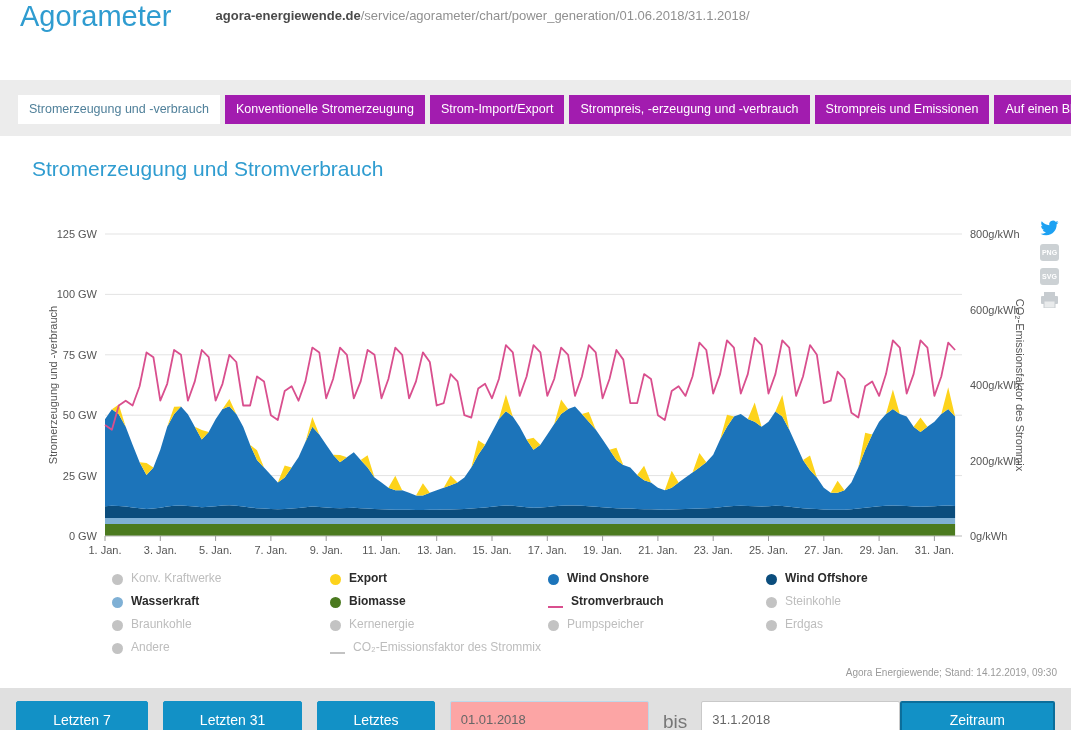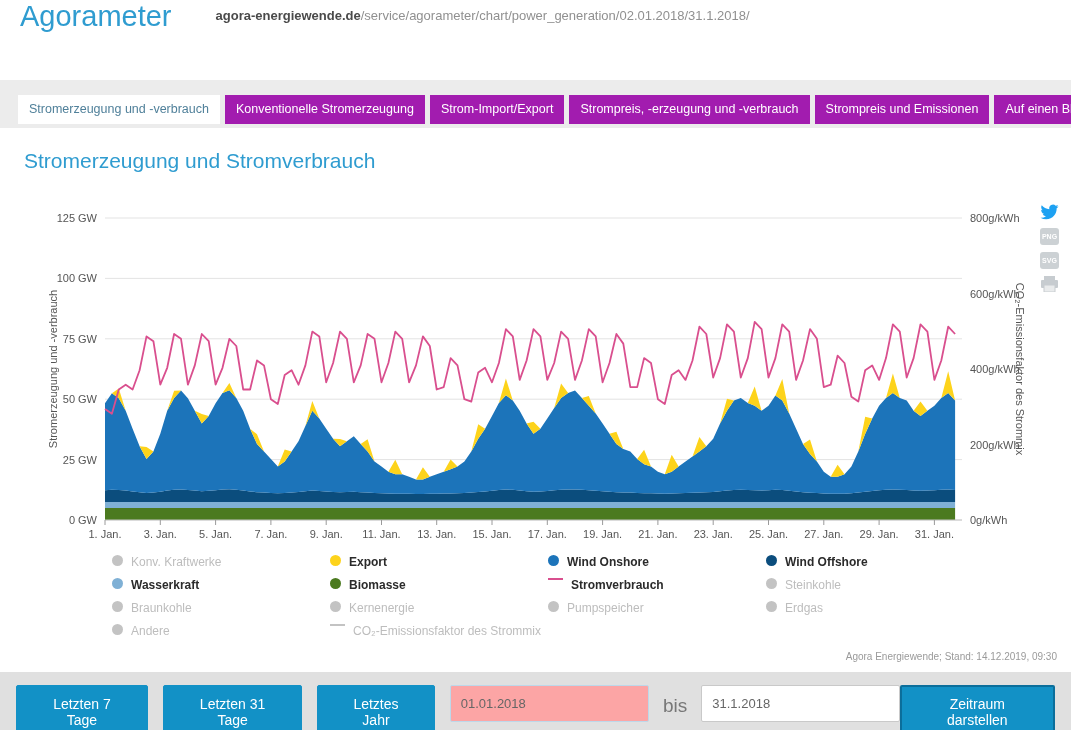--- a/index.html
+++ b/index.html
@@ -9,33 +9,33 @@
   .header{height:80px;background:#fff;display:flex;align-items:flex-start;padding-left:20px}
   .app-title{font-size:29px;color:#2f9cd0}
   .breadcrumb{margin-left:44px;font-size:13px;color:#909090;padding-top:8px}
   .bc-domain{color:#4a4a4a;font-weight:bold}
 
   .tabbar{padding:15px 0 0 18px;display:flex;gap:5px;background:#ececec}
   .tab{background:#a21caf;color:#fff;font-size:12.5px;line-height:1;padding:8px 11px;cursor:pointer;white-space:nowrap}
   .tab.active{background:#fff;color:#50809a}
 
   .content{background:#fff}
-  .page-title{margin:4px;padding:21px 8px 0 20px;font-size:21px;font-weight:400;color:#2f9cd0}
+  .page-title{margin:12px;padding:21px 8px 0 20px;font-size:21px;font-weight:400;color:#2f9cd0}
 
   .chart-wrap{position:relative}
   #chart-svg{display:block}
   svg text{font-family:"Liberation Sans",sans-serif}
 
   .share-rail{position:absolute;top:26px;right:11px;display:flex;flex-direction:column;align-items:center;gap:7px}
   .share-btn{cursor:pointer;line-height:0}
   .file-badge{width:19px;height:17px;background:#ccd1d4;border-radius:3px;color:#fff;font-size:7px;font-weight:bold;display:flex;align-items:center;justify-content:center;cursor:pointer}
 
   .legend{display:flex;padding:12px 0 2px 112px;background:#fff}
   .legend-col{width:218px}
-  .legend-item{display:flex;align-items:flex-start;margin-bottom:9px;font-size:12px;cursor:pointer;color:#2b2b2b;font-weight:bold}
+  .legend-item{display:flex;align-items:flex-end;margin-bottom:9px;font-size:12px;cursor:pointer;color:#2b2b2b;font-weight:bold}
   .legend-item.inactive{color:#bdbdbd;font-weight:normal}
   .sym{margin-right:8px;flex:0 0 auto}
   .sym.dot{width:11px;height:11px;border-radius:50%}
   .sym.line{width:15px;height:2px}
 
   .credit{font-size:10px;color:#9a9a9a;text-align:right;padding:2px 14px 10px 0;background:#fff}
 
   .toolbar{background:#e0e0e0;height:76px;padding:13px 16px 0;display:flex;align-items:flex-start}
   .range-buttons{display:flex}
   .btn{background:#1291c6;border:1px solid #1291c6;color:#fff;font-size:14px;font-family:inherit;padding:10px 22px;border-radius:2px;cursor:pointer;margin-right:15px}
@@ -43,21 +43,21 @@
   .date{font-family:inherit;font-size:13px;color:#666;padding:10px 10px;border:1px solid #c9c9c9;border-radius:2px;background:#fff}
   .date.from{width:206px;background:#fca5a5;border-color:#bdd8ea}
   .date.to{width:205px}
   .bis{font-size:19px;color:#777;margin:10px 14px 1px;display:inline-block}
 </style>
 </head>
 <body>
 
 <div class="header">
   <div class="app-title">Agorameter</div>
-  <div class="breadcrumb"><span class="bc-domain">agora-energiewende.de</span><span>/service/agorameter/chart/power_generation/02.01.2018/31.1.2018/</span></div>
+  <div class="breadcrumb"><span class="bc-domain">agora-energiewende.de</span><span>/service/agorameter/chart/power_generation/01.06.2018/31.1.2018/</span></div>
 </div>
 
 <div class="tabbar" id="tab-bar">
     <div class="tab active">Stromerzeugung und -verbrauch</div>
     <div class="tab">Konventionelle Stromerzeugung</div>
     <div class="tab">Strom-Import/Export</div>
     <div class="tab">Strompreis, -erzeugung und -verbrauch</div>
     <div class="tab">Strompreis und Emissionen</div>
     <div class="tab">Auf einen Blick</div>
   </div>

